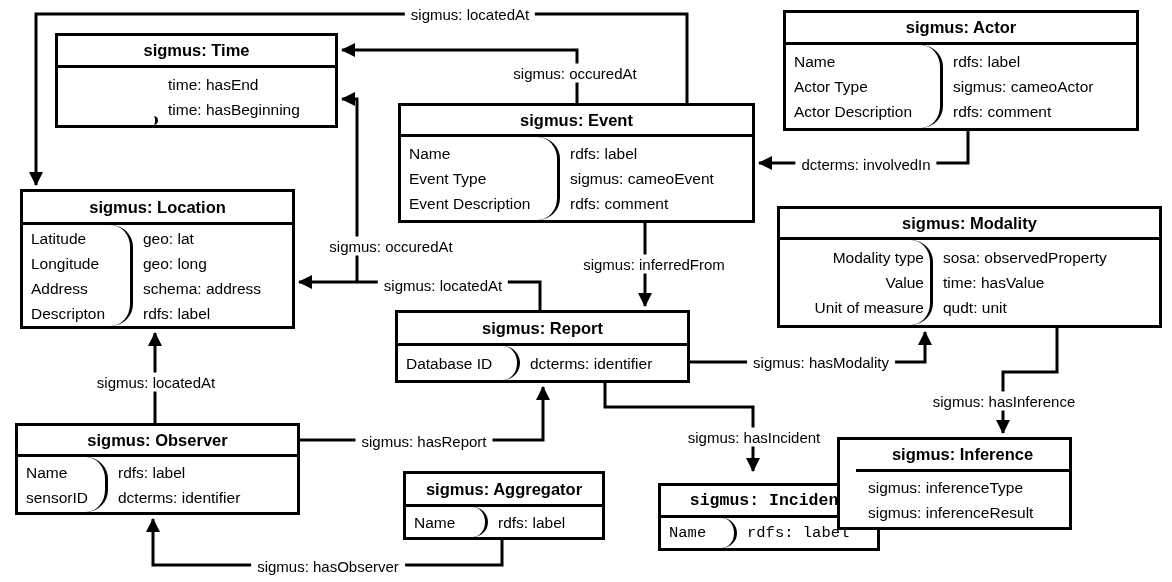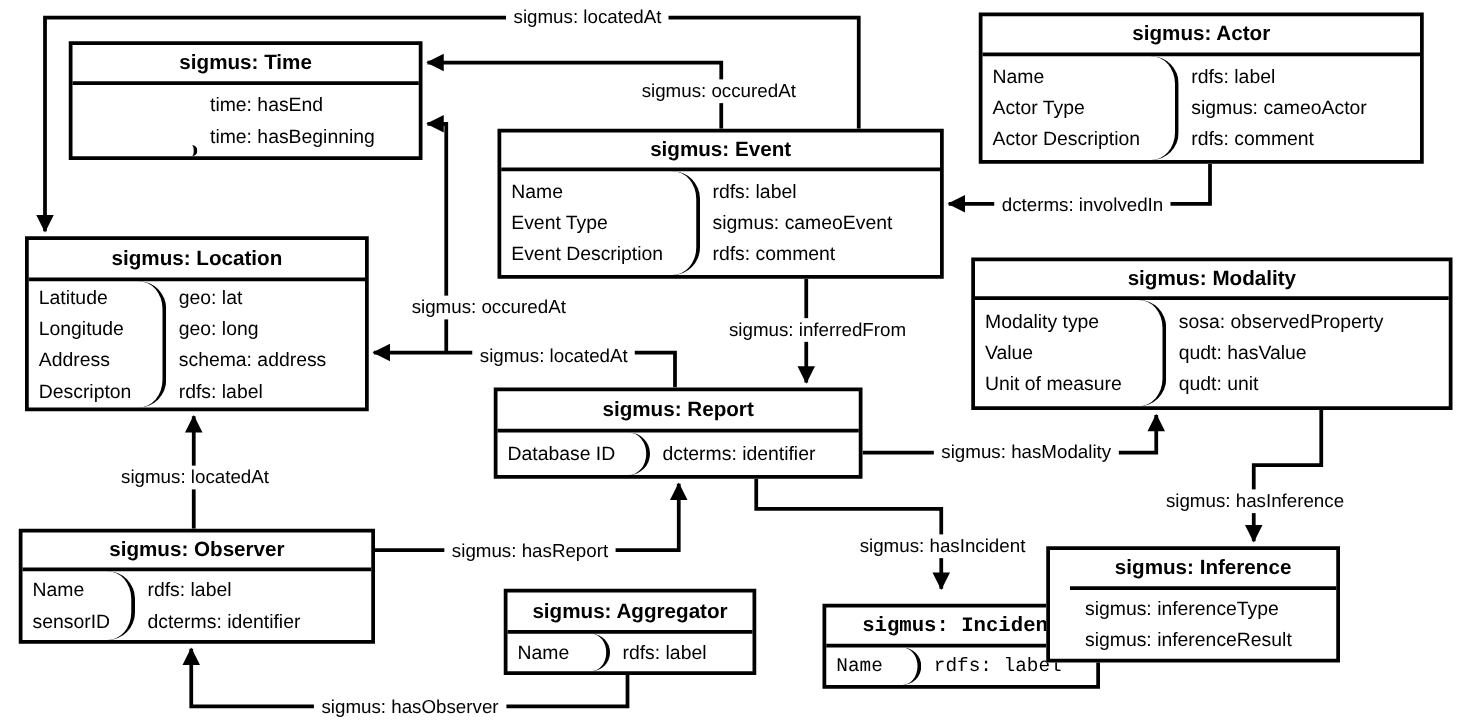--- a/index.html
+++ b/index.html
@@ -136,28 +136,28 @@
           <div class="cell-line">geo: lat</div>
           <div class="cell-line">geo: long</div>
           <div class="cell-line">schema: address</div>
           <div class="cell-line">rdfs: label</div>
         </div>
       </div>
     </div>
     <div class="entity" style="left: 777px; top: 206px; width: 385px; height: 122px; border-color: rgb(0, 0, 0);">
       <div class="title" style="height: 31px;">sigmus: Modality</div>
       <div class="body">
-        <div class="col left" style="flex-basis: 153px; border-color: rgb(0, 0, 0);">
+        <div class="col left" style="flex-basis: 153px; border-color: rgb(0, 0, 0); text-align: right;">
           <div class="cell-line">Modality type</div>
           <div class="cell-line">Value</div>
           <div class="cell-line">Unit of measure</div>
         </div>
         <div class="col right">
           <div class="cell-line">sosa: observedProperty</div>
-          <div class="cell-line">qudt: hasValue</div>
+          <div class="cell-line">time: hasValue</div>
           <div class="cell-line">qudt: unit</div>
         </div>
       </div>
     </div>
     <div class="entity" style="left: 395px; top: 310px; width: 295px; height: 73px; border-color: rgb(0, 0, 0);">
       <div class="title" style="height: 33px;">sigmus: Report</div>
       <div class="body">
         <div class="col left" style="flex-basis: 122px; border-color: rgb(0, 0, 0);">
           <div class="cell-line">Database ID</div>
         </div>

